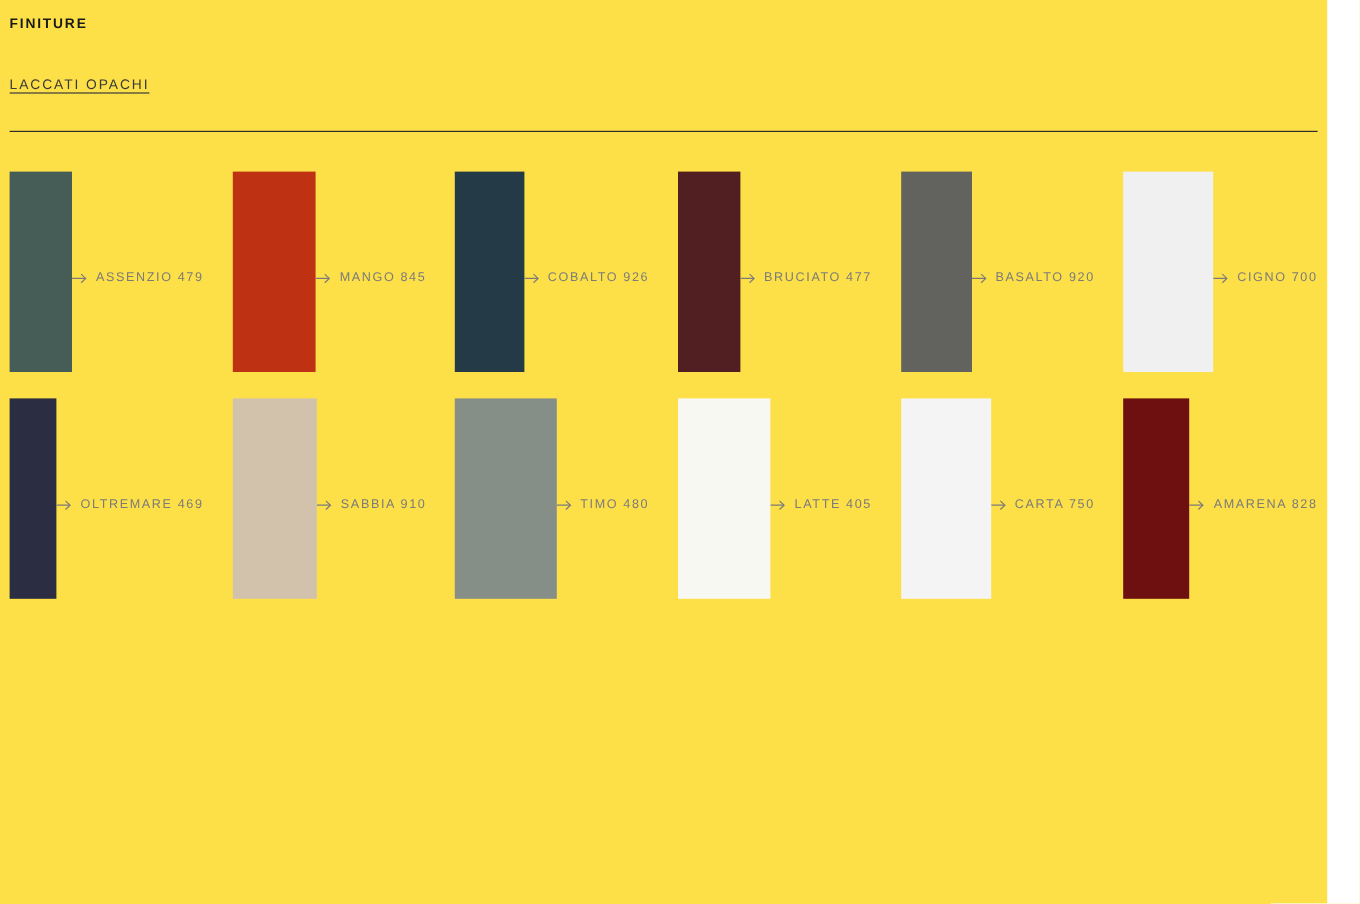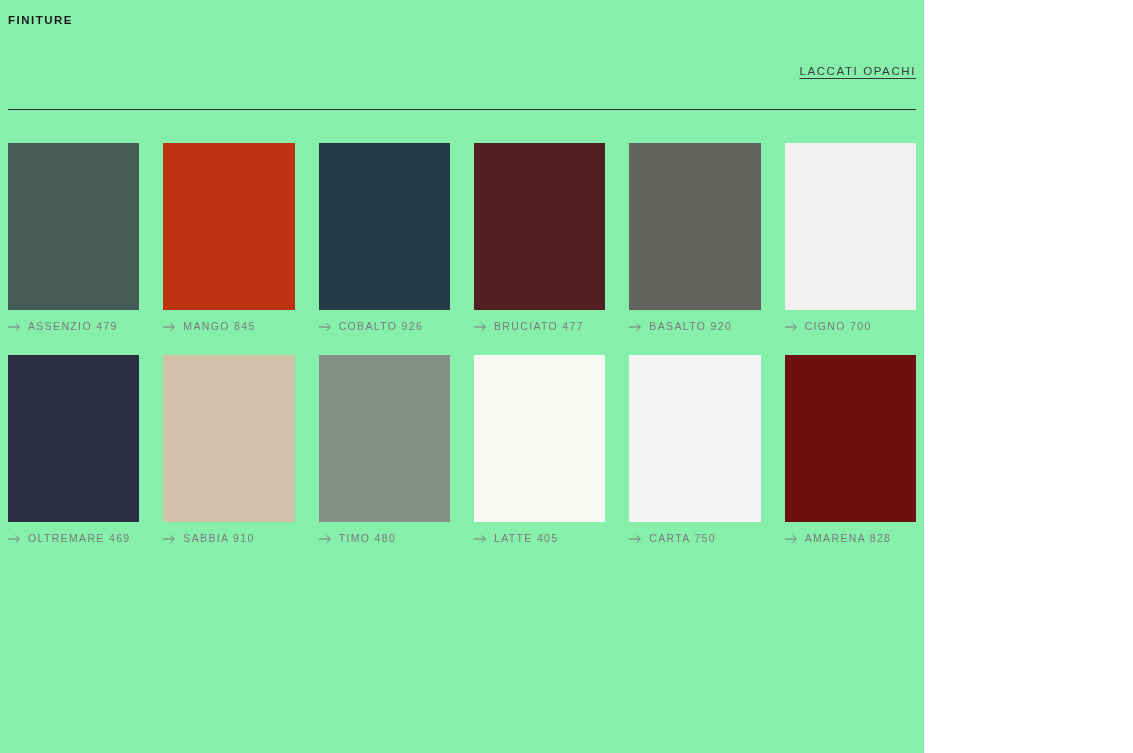--- a/index.html
+++ b/index.html
@@ -9,42 +9,41 @@
     background: #ffffff;
     width: 1133px;
     height: 753px;
     overflow: hidden;
     font-family: "Liberation Sans", sans-serif;
     -webkit-font-smoothing: antialiased;
   }
 
   .page {
     position: relative;
-    width: 924px;
+    width: 1106px;
     height: 753px;
-    background: #86efac;
+    background: #fde047;
     padding: 0 8px;
   }
 
   
   .section-title {
     margin: 0;
     padding-top: 13px;
     font-size: 11.5px;
     font-weight: bold;
     letter-spacing: 1.5px;
     color: #1a1a1a;
     text-transform: uppercase;
     line-height: 14px;
   }
 
   .category-link-wrap {
     padding-top: 36px;
     line-height: 14px;
-    text-align: right;
   }
   .category-link {
     font-size: 11.5px;
     letter-spacing: 1.6px;
     color: #3a3a3a;
     text-transform: uppercase;
     text-decoration: underline;
     text-underline-offset: 3px;
     cursor: pointer;
   }
@@ -61,21 +60,20 @@
   .swatch-grid {
     margin-top: 33px;
     display: grid;
     grid-template-columns: repeat(6, 1fr);
     column-gap: 24px;
     row-gap: 22px;
   }
 
   .swatch-cell {
     display: flex;
-    flex-direction: column;
     cursor: pointer;
   }
 
   .swatch-chip {
     width: 100%;
     height: 167px;
     display: block;
   }
 
   .swatch-label {

